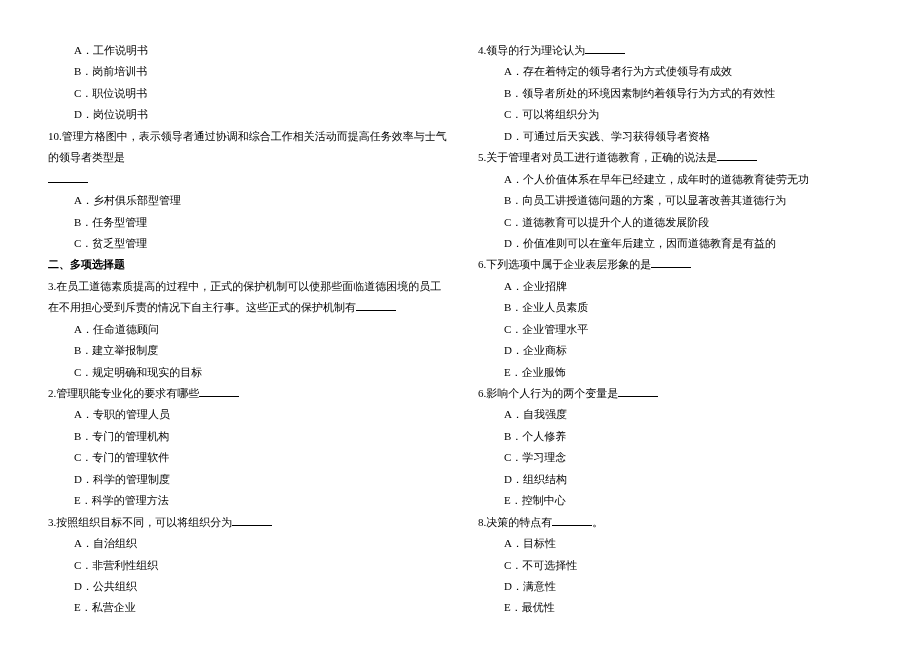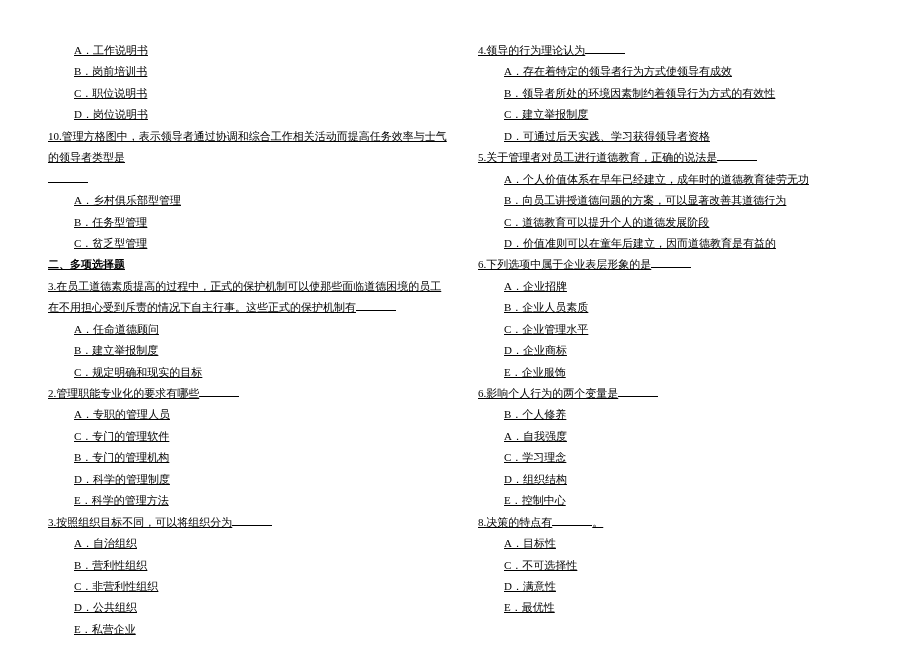--- a/index.html
+++ b/index.html
@@ -10,21 +10,20 @@
       font-family: "SimSun", "宋体", serif;
       font-size: 11px;
       color: #000;
       display: flex;
       padding: 40px 30px 20px 30px;
       line-height: 1.95;
     }
     .column {
       flex: 1;
       padding: 0 10px;
-      text-decoration: underline;
     }
     .option { padding-left: 34px; }
     .question { padding-left: 8px; }
     .section-title { font-weight: bold; padding-left: 8px; }
     .blank { display: inline-block; border-bottom: 1px solid #000; width: 40px; height: 0.9em; vertical-align: baseline; }
   </style>
 </head>
 <body>
 
 <div class="column">
@@ -47,42 +46,41 @@
     <span>3.在员工道德素质提高的过程中，正式的保护机制可以使那些面临道德困境的员工在不用担心受到斥责的情况下自主行事。这些正式的保护机制有</span><span class="blank"></span>
   </div>
   <div class="option">A．任命道德顾问</div>
   <div class="option">B．建立举报制度</div>
   <div class="option">C．规定明确和现实的目标</div>
 
   <div class="question">
     <span>2.管理职能专业化的要求有哪些</span><span class="blank"></span>
   </div>
   <div class="option">A．专职的管理人员</div>
+  <div class="option">B．专门的管理机构</div>
   <div class="option">C．专门的管理软件</div>
-  <div class="option">B．专门的管理机构</div>
   <div class="option">D．科学的管理制度</div>
   <div class="option">E．科学的管理方法</div>
 
   <div class="question">
     <span>3.按照组织目标不同，可以将组织分为</span><span class="blank"></span>
   </div>
   <div class="option">A．自治组织</div>
-  <div class="option">B．营利性组织</div>
   <div class="option">C．非营利性组织</div>
   <div class="option">D．公共组织</div>
   <div class="option">E．私营企业</div>
 </div>
 
 <div class="column">
   <div class="question">
     <span>4.领导的行为理论认为</span><span class="blank"></span>
   </div>
   <div class="option">A．存在着特定的领导者行为方式使领导有成效</div>
   <div class="option">B．领导者所处的环境因素制约着领导行为方式的有效性</div>
-  <div class="option">C．建立举报制度</div>
+  <div class="option">C．可以将组织分为</div>
   <div class="option">D．可通过后天实践、学习获得领导者资格</div>
 
   <div class="question">
     <span>5.关于管理者对员工进行道德教育，正确的说法是</span><span class="blank"></span>
   </div>
   <div class="option">A．个人价值体系在早年已经建立，成年时的道德教育徒劳无功</div>
   <div class="option">B．向员工讲授道德问题的方案，可以显著改善其道德行为</div>
   <div class="option">C．道德教育可以提升个人的道德发展阶段</div>
   <div class="option">D．价值准则可以在童年后建立，因而道德教育是有益的</div>
 
@@ -91,22 +89,22 @@
   </div>
   <div class="option">A．企业招牌</div>
   <div class="option">B．企业人员素质</div>
   <div class="option">C．企业管理水平</div>
   <div class="option">D．企业商标</div>
   <div class="option">E．企业服饰</div>
 
   <div class="question">
     <span>6.影响个人行为的两个变量是</span><span class="blank"></span>
   </div>
+  <div class="option">A．自我强度</div>
   <div class="option">B．个人修养</div>
-  <div class="option">A．自我强度</div>
   <div class="option">C．学习理念</div>
   <div class="option">D．组织结构</div>
   <div class="option">E．控制中心</div>
 
   <div class="question">
     <span>8.决策的特点有</span><span class="blank"></span><span>。</span>
   </div>
   <div class="option">A．目标性</div>
   <div class="option">C．不可选择性</div>
   <div class="option">D．满意性</div>

